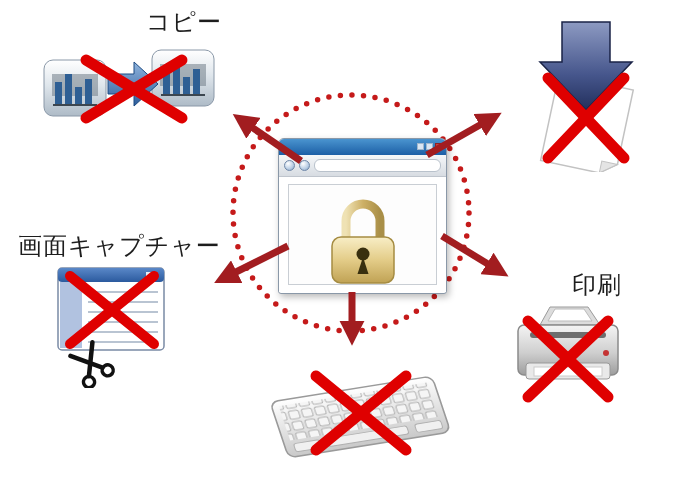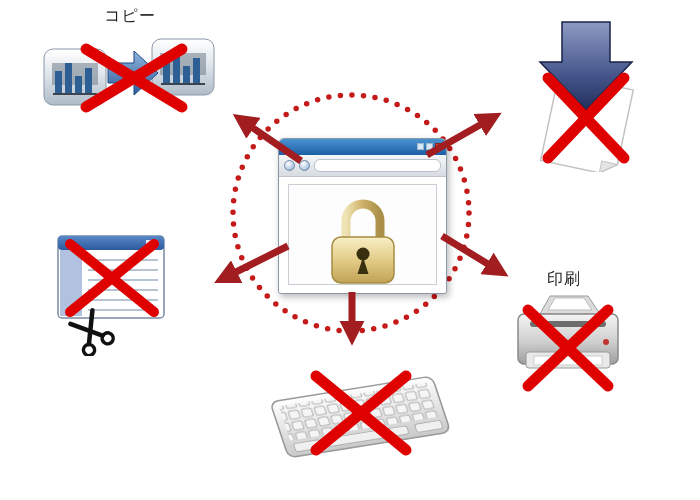--- a/index.html
+++ b/index.html
@@ -23,21 +23,21 @@
   .winbtn.close{background:#c94040;border-color:#8d2323;}
   .toolbar{height:21px;background:linear-gradient(#f5f7f9,#d7dce2);border-bottom:1px solid #bfc5cd;display:flex;align-items:center;gap:4px;padding:0 5px;}
   .navdot{width:11px;height:11px;border-radius:50%;background:radial-gradient(circle at 35% 30%,#ffffff,#b9cde4 60%,#7e9cc0);border:1px solid #6f87a8;box-sizing:border-box;}
   .addressbar{flex:1;height:11px;background:#fff;border:1px solid #b9c2cc;border-radius:6px;}
   .content{position:relative;height:115px;background:#fff;}
   .pageframe{position:absolute;left:9px;top:7px;right:9px;bottom:7px;border:1px solid #c9ced4;background:#fdfdfd;}
   .lockwrap{position:absolute;left:44px;top:14px;width:80px;height:96px;}
 
   
   .item{position:absolute;text-align:center;z-index:4;}
-  .item-label{font-size:16px;color:#1d1d1d;letter-spacing:1px;white-space:nowrap;display:block;}
+  .item-label{font-size:24px;color:#1d1d1d;letter-spacing:1px;white-space:nowrap;display:block;text-align:right;}
   .item-icon{display:block;margin:4px auto 0;}
   #item-copy{left:38px;top:6px;width:184px;}
   #item-download{left:474px;top:16px;width:224px;}
   #item-capture{left:18px;top:230px;width:192px;}
   #item-print{left:506px;top:230px;width:116px;margin-top:39px;}
   #item-keyboard{left:240px;top:356px;width:240px;}
 </style>
 </head>
 <body>
 
@@ -157,20 +157,21 @@
     </g>
     <polygon points="42,2 90,2 90,42 112,42 66,90 20,42 42,42" fill="url(#dlarrow)" stroke="#1a2347" stroke-width="1.5"></polygon>
     <g stroke="#df0000" stroke-width="11" stroke-linecap="round">
       <line x1="28" y1="58" x2="104" y2="138"></line>
         <line x1="104" y1="58" x2="28" y2="138"></line>
     </g>
   </svg>
 </div>
 
 <div class="item" id="item-capture">
+  <span class="item-label">画面キャプチャー</span>
   <svg class="item-icon" width="132" height="122" viewBox="0 0 132 122">
     <defs>
       <linearGradient id="captitle" x1="0" y1="0" x2="0" y2="1">
         <stop offset="0" stop-color="#5a88c8"></stop>
           <stop offset="1" stop-color="#2b5a9e"></stop>
       </linearGradient>
     </defs>
     <g>
       <rect x="10" y="2" width="106" height="82" rx="4" fill="#ffffff" stroke="#7a8aa5" stroke-width="1.5"></rect>
       <rect x="10" y="2" width="106" height="14" rx="4" fill="url(#captitle)"></rect>

